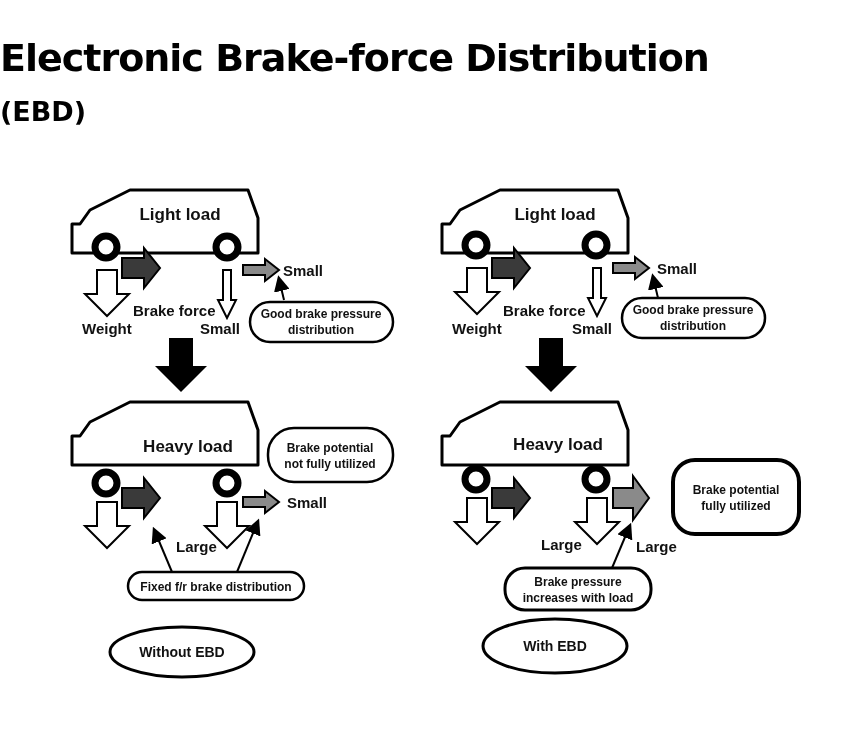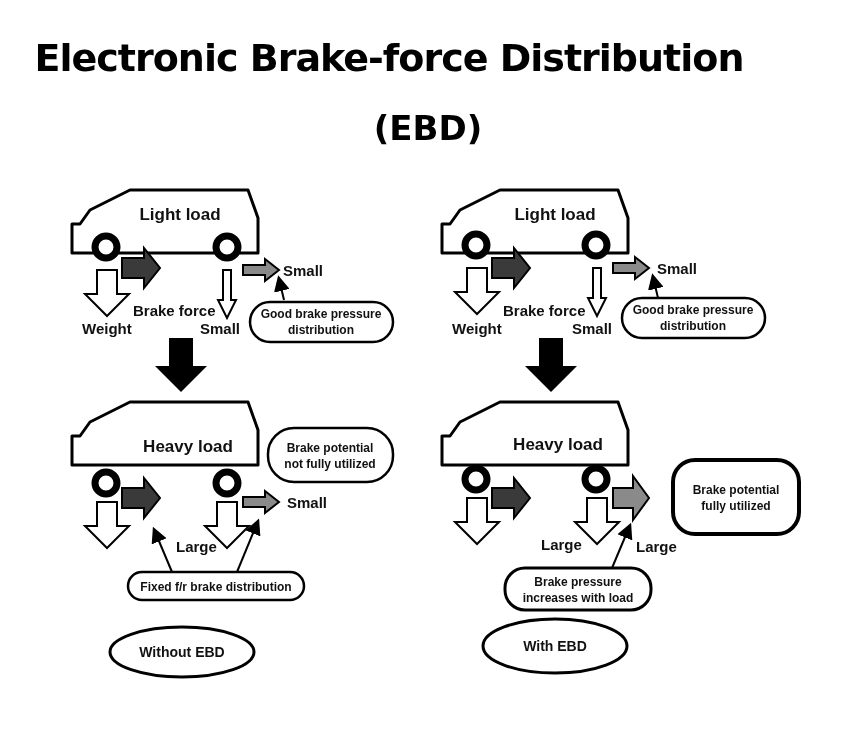--- a/index.html
+++ b/index.html
@@ -1,19 +1,19 @@
 <!DOCTYPE html>
 <html><head>
 <meta charset="utf-8">
 <style>
   html, body { margin: 0; padding: 0; background: #ffffff; }
   body { width: 850px; height: 741px; position: relative; overflow: hidden; font-family: "Liberation Sans", sans-serif; }
-  .title { position: absolute; left: 0; width: 778px; text-align: center; font-family: "DejaVu Sans", sans-serif; font-weight: bold; color: #000; }
+  .title { position: absolute; left: 0; width: 778px; font-family: "DejaVu Sans", sans-serif; font-weight: bold; color: #000; }
   .title.l1 { top: 36px; font-size: 38px; letter-spacing: -1px; }
-  .title.l2 { top: 108px; font-size: 34px; padding-left: 39px; }
+  .title.l2 { top: 96px; font-size: 27px; }
   svg.diagram { position: absolute; left: 0; top: 0; }
   .lbl { font-family: "Liberation Sans", sans-serif; font-weight: bold; fill: #111; }
 </style>
 </head>
 <body>
 
 <div class="title l1">Electronic Brake-force Distribution</div>
 <div class="title l2">(EBD)</div>
 
 <svg class="diagram" width="850" height="741" viewBox="0 0 850 741">

